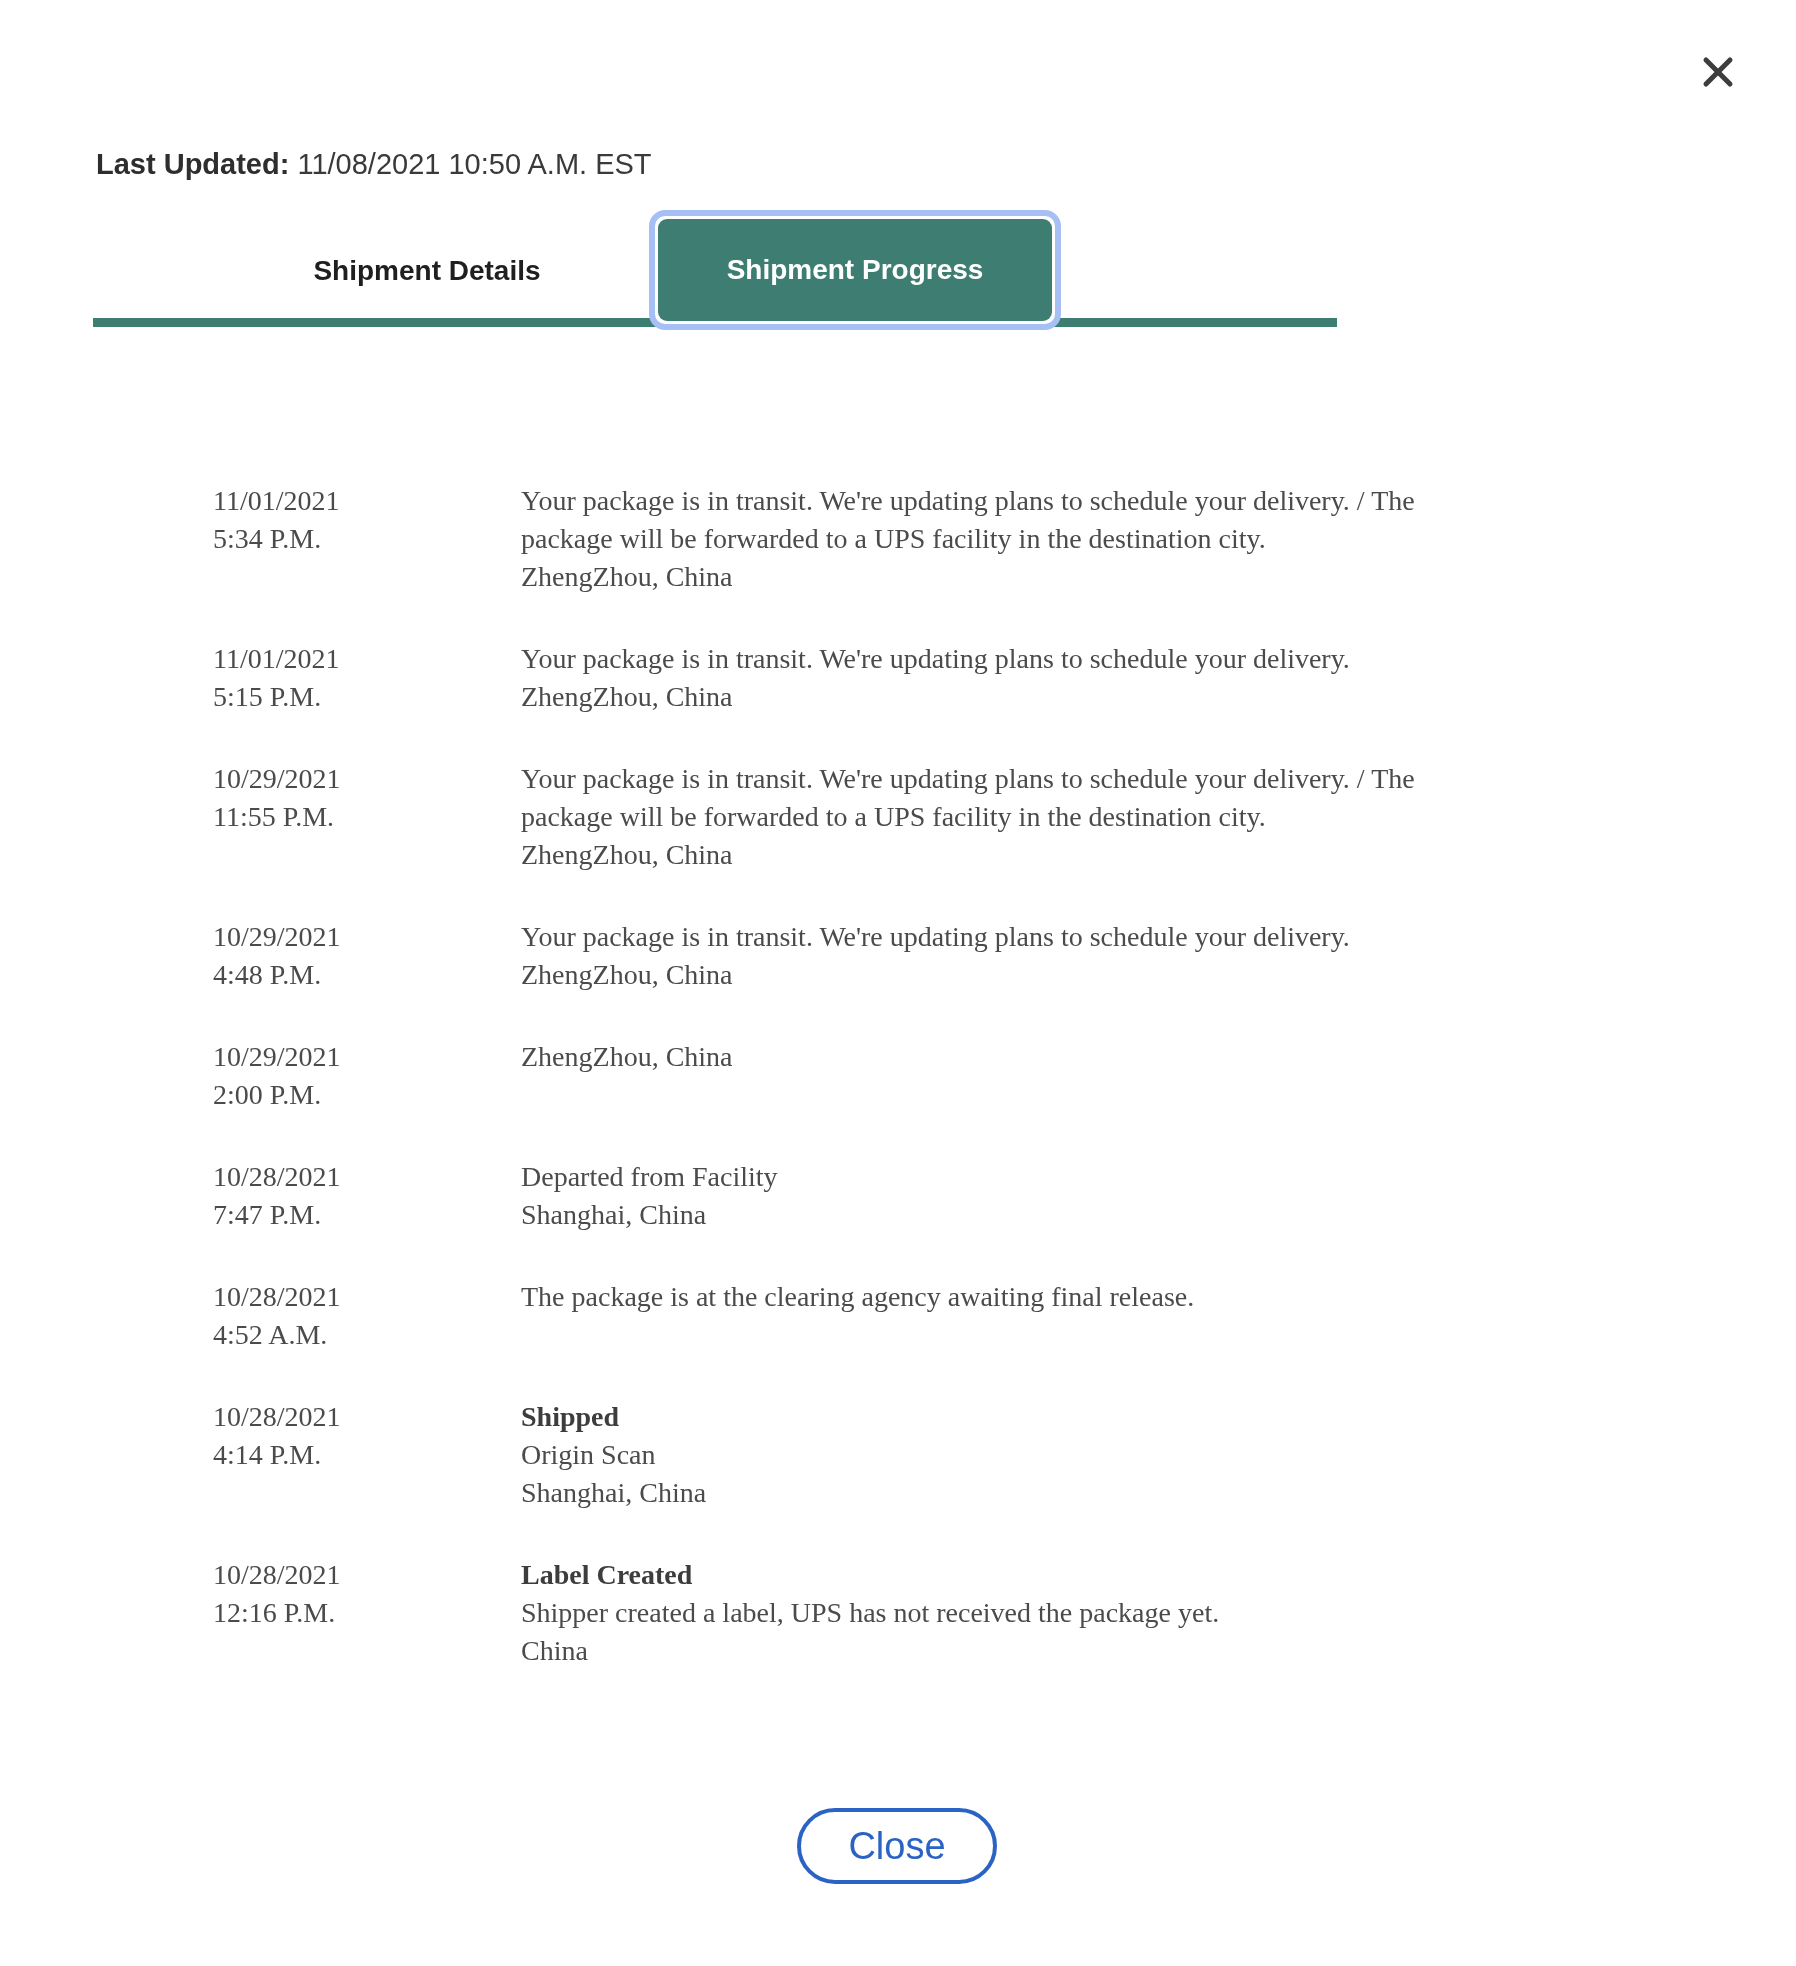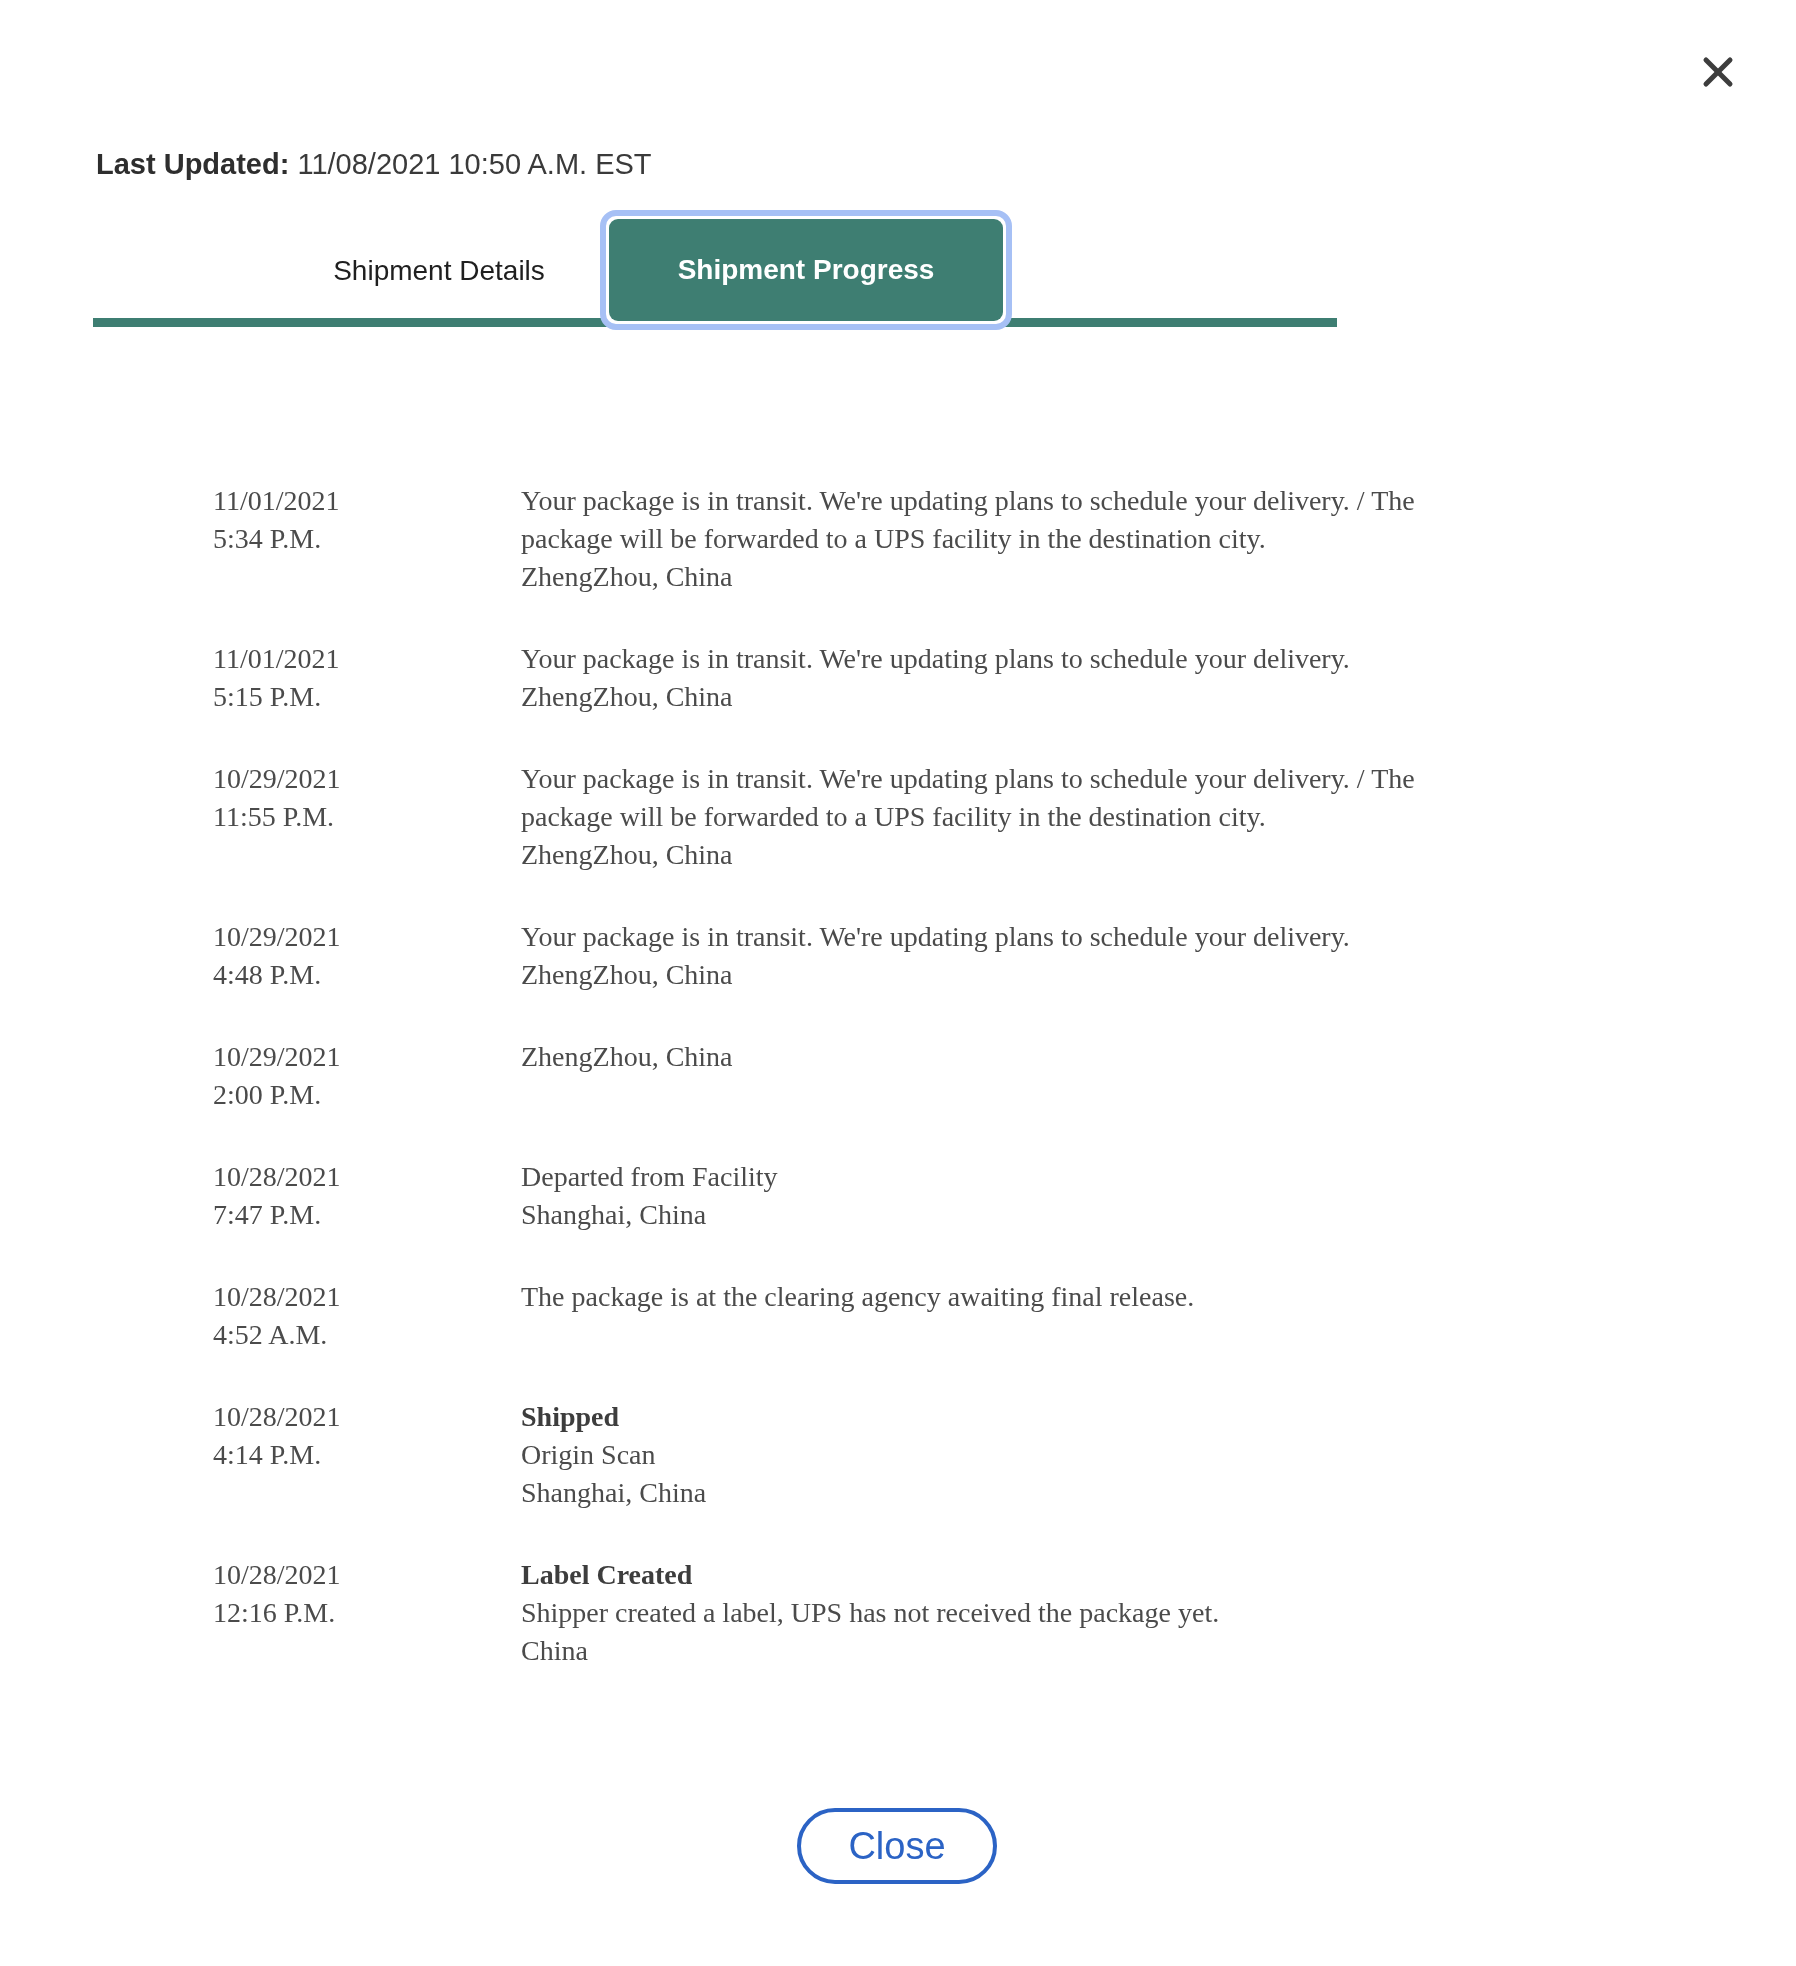--- a/index.html
+++ b/index.html
@@ -58,39 +58,39 @@
     position: absolute;
     left: 0;
     top: 108px;
     width: 100%;
     height: 9px;
     background: var(--teal);
     z-index: 0;
   }
   .tab-inactive {
     position: absolute;
-    left: 148px;
+    left: 136px;
     top: 9px;
     width: 396px;
     height: 103px;
     display: flex;
     align-items: center;
     justify-content: center;
     font-size: 28px;
-    font-weight: 400;
+    font-weight: 700;
     color: #1F1F1F;
     cursor: pointer;
     background: transparent;
     border: none;
     z-index: 1;
     font-family: "Liberation Sans", sans-serif;
   }
   .tab-active-ring {
     position: absolute;
-    left: 507px;
+    left: 556px;
     top: 0;
     width: 412px;
     height: 120px;
     border: 6px solid var(--focus-ring);
     border-radius: 16px;
     background: #ffffff;
     padding: 3px;
     z-index: 2;
   }
   .tab-active {

